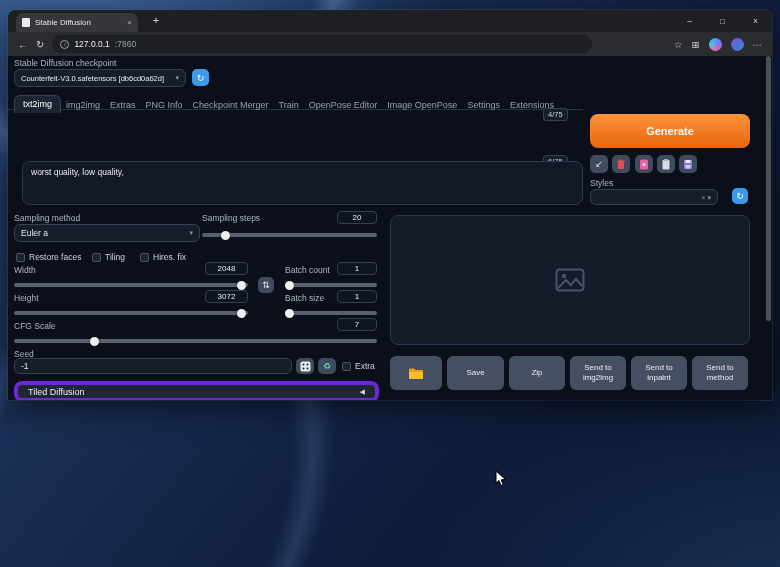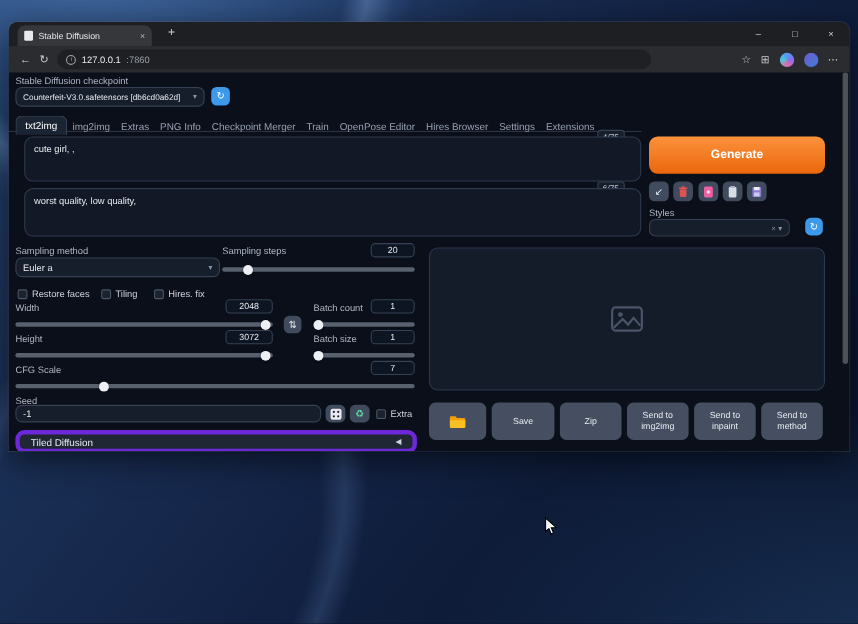--- a/index.html
+++ b/index.html
@@ -9,21 +9,21 @@
     background:
       radial-gradient(ellipse 520px 300px at 12% -8%, rgba(96,148,214,.55), rgba(60,105,170,.25) 45%, transparent 70%),
       radial-gradient(ellipse 700px 420px at 108% 110%, rgba(52,96,160,.45), transparent 65%),
       linear-gradient(128deg,#24416e 0%,#1a2f55 28%,#122142 55%,#0b1730 80%,#081225 100%);}
   .ribbon{position:absolute;border-radius:50%;}
   .r1{left:-180px;top:-260px;width:640px;height:520px;transform:rotate(-18deg);
       background:radial-gradient(closest-side, transparent 55%, rgba(140,180,235,.35) 62%, rgba(90,130,200,.12) 70%, transparent 76%);}
   .r2{left:-120px;top:150px;width:500px;height:700px;transform:rotate(24deg);
       background:radial-gradient(closest-side, transparent 60%, rgba(120,165,225,.18) 68%, transparent 76%);}
 
-  .window{position:absolute;left:8px;top:20px;width:764px;height:390px;background:#202124;
+  .window{position:absolute;left:8px;top:10px;width:764px;height:390px;background:#202124;
     border-radius:8px 8px 0 0;box-shadow:0 8px 30px rgba(0,0,0,.55), 0 0 0 1px rgba(120,130,150,.25);overflow:hidden;}
   .titlebar{position:absolute;left:0;top:0;right:0;height:22px;background:#1e1f22;}
   .btab{position:absolute;left:8px;top:3px;width:122px;height:19px;background:#36373b;border-radius:7px 7px 0 0;
     display:flex;align-items:center;gap:5px;padding:0 6px;}
   .favicon{width:8px;height:9px;background:#e8eaed;border-radius:1px;flex:none;}
   .btab .t{font-size:8px;color:#e4e5e7;white-space:nowrap;overflow:hidden;flex:1;}
   .btab .x{font-size:8px;color:#b7b8ba;flex:none;}
   .newtab{position:absolute;left:140px;top:4px;font-size:11px;color:#cfd0d2;width:16px;text-align:center;}
   .wincontrols{position:absolute;right:0;top:0;display:flex;height:22px;}
   .wc{width:33px;height:22px;display:flex;align-items:center;justify-content:center;font-size:8.5px;color:#d6d7d9;}
@@ -136,27 +136,26 @@
 
       <div class="tabline"></div>
       <div class="tabs">
         <span class="tab sel">txt2img</span>
         <span class="tab">img2img</span>
         <span class="tab">Extras</span>
         <span class="tab">PNG Info</span>
         <span class="tab">Checkpoint Merger</span>
         <span class="tab">Train</span>
         <span class="tab">OpenPose Editor</span>
-        <span class="tab">Hires Browser</span>
+        <span class="tab">Image OpenPose</span>
         <span class="tab">Settings</span>
         <span class="tab">Extensions</span>
       </div>
 
       <div class="counter" style="left:535px;top:52px;">4/75</div>
-      <textarea class="ta" style="left: 14px; top: 58px; width: 561px; height: 41px;">cute girl, ,</textarea>
       <div class="counter" style="left:535px;top:99px;">6/75</div>
       <textarea class="ta" style="left: 14px; top: 105px; width: 561px; height: 44px;">worst quality, low quality,</textarea>
 
       <div class="generate" style="left:582px;top:58px;width:160px;height:34px;">Generate</div>
       <div class="toolbtn" style="left:582px;top:99px;">↙</div>
       <div class="toolbtn" style="left:604px;top:99px;">
         <svg width="10" height="11" viewBox="0 0 10 11">
             <rect x="2" y="3" width="6" height="7" rx="1" fill="#e05252"></rect>
             <rect x="1" y="1.5" width="8" height="1.4" rx="0.7" fill="#e05252"></rect>
             <rect x="3.6" y="0.4" width="2.8" height="1.4" rx="0.5" fill="#e05252"></rect>

